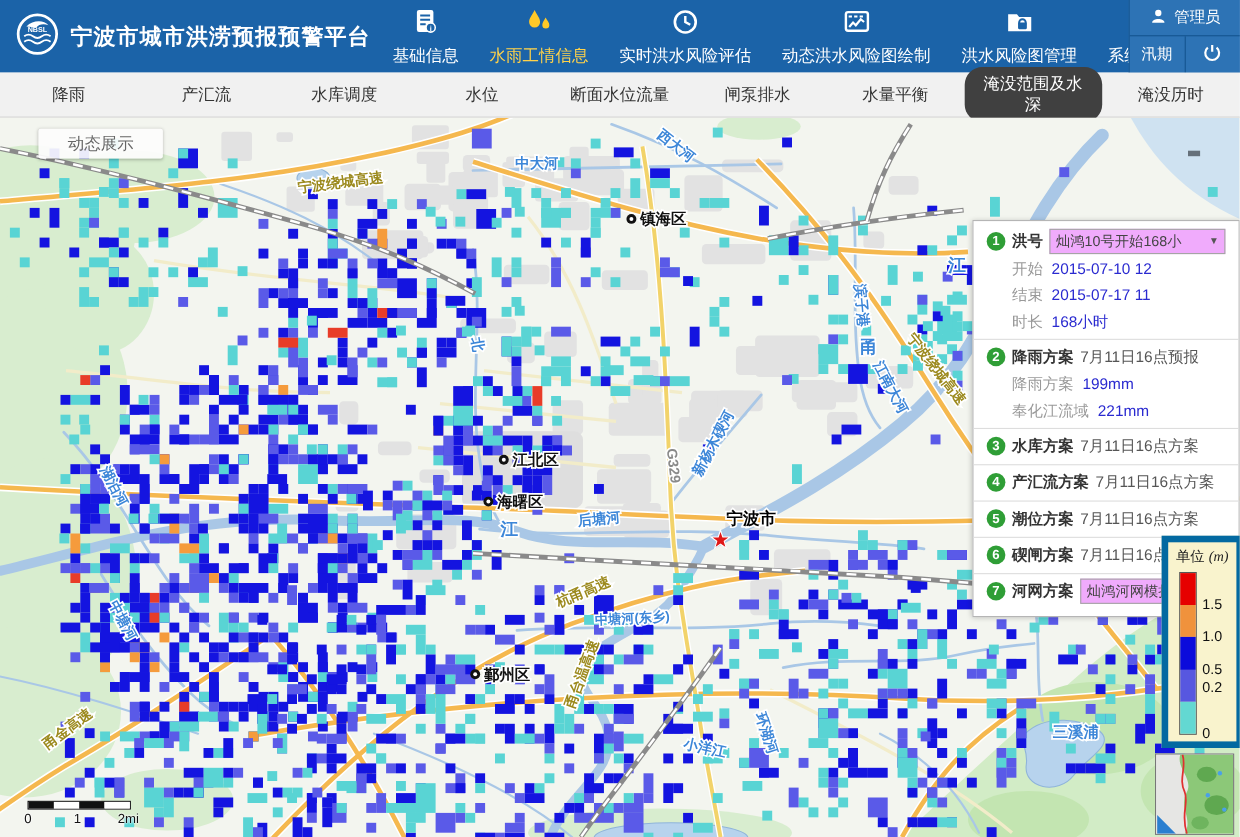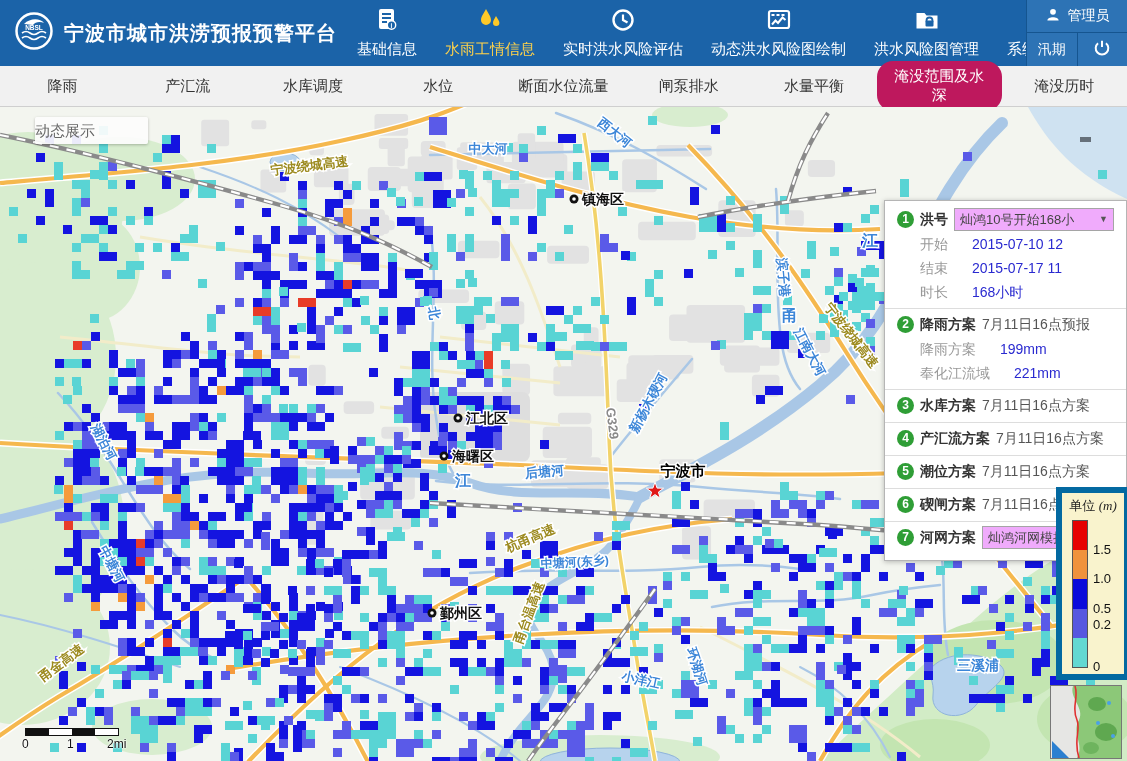--- a/index.html
+++ b/index.html
@@ -17,42 +17,42 @@
   .user-row{height:32px;display:flex;align-items:center;justify-content:center;gap:7px;color:#fff;font-size:14px;
             border-bottom:1px solid #155590;cursor:pointer}
   .user-bottom{display:flex;height:33px}
   .ub-cell{flex:1;display:flex;align-items:center;justify-content:center;color:#fff;font-size:14px;cursor:pointer}
   .ub-cell + .ub-cell{border-left:1px solid #155590}
   
   .subnav{position:absolute;top:66px;left:0;width:1127px;height:40px;background:#f1f1f1;
           border-bottom:1px solid #cfcfcf;display:flex;align-items:center}
   .tab{flex:1;text-align:center;font-size:15px;color:#333;cursor:pointer}
   .tab .pill{display:inline-block;padding:6px 15px;border-radius:16px}
-  .tab.active .pill{background:#be185d;color:#fff}
+  .tab.active .pill{background:#404040;color:#fff}
   
   .map{position:absolute;top:107px;left:0;width:1127px;height:654px;background:#f3f5ef;overflow:hidden}
   #mapsvg{position:absolute;top:0;left:0}
-  .dyn-btn{position:absolute;left:35px;top:10px;width:113px;height:27px;line-height:27px;text-align:left;
+  .dyn-btn{position:absolute;left:35px;top:10px;width:113px;height:27px;line-height:27px;text-align:center;
            background:rgba(252,252,252,.93);color:#666;font-size:15px;z-index:15;cursor:pointer;
            box-shadow:0 1px 3px rgba(0,0,0,.25);border-radius:2px}
   
   .panel{position:absolute;left:884px;top:93px;width:241px;background:#fff;border:1px solid #b5b5b5;
          box-shadow:0 1px 5px rgba(0,0,0,.25);z-index:20;padding:3px 0 6px 0;font-size:14px}
   .psec{padding:3px 12px 4px 12px}
   .psec + .psec{border-top:1px solid #ddd}
   .phead{display:flex;align-items:center;gap:6px;line-height:25px}
   .badge{width:17px;height:17px;border-radius:50%;background:#2f9e36;color:#fff;font-size:12px;font-weight:bold;
          text-align:center;line-height:17px;flex:none}
   .ptitle{font-weight:bold;color:#333;white-space:nowrap}
   .pval{color:#555;white-space:nowrap}
   .psel{border:1px solid #a5a5a5;background:#f0abfc;color:#444;font-size:13px;padding:1px 5px;height:19px;
         display:flex;align-items:center;justify-content:space-between;flex:1;min-width:0;cursor:pointer;
         white-space:nowrap;overflow:hidden}
   .psel .car{font-size:9px;color:#555;margin-left:4px}
-  .prow{display:flex;gap:24px;padding-left:23px;line-height:24px}
+  .prow{display:flex;gap:8px;padding-left:23px;line-height:24px}
   .pkey{color:#999}
   .pv{color:#2a2ad0}
   
   .legend{position:absolute;left:1056px;top:380px;width:62px;height:181px;background:#f9f3cd;border:6px solid #0369a1;
           z-index:30;font-size:13px;color:#222}
   .legend-title{text-align:center;margin-top:4px;white-space:nowrap}
   .legend-title i{font-family:"Liberation Serif","DejaVu Serif",serif}
   .lbar{position:absolute;left:10px;top:27px;width:14px;height:146px;border:1px solid #555;display:flex;flex-direction:column}
   .lseg{flex:1}
   .llab{position:absolute;left:31px;color:#111}

